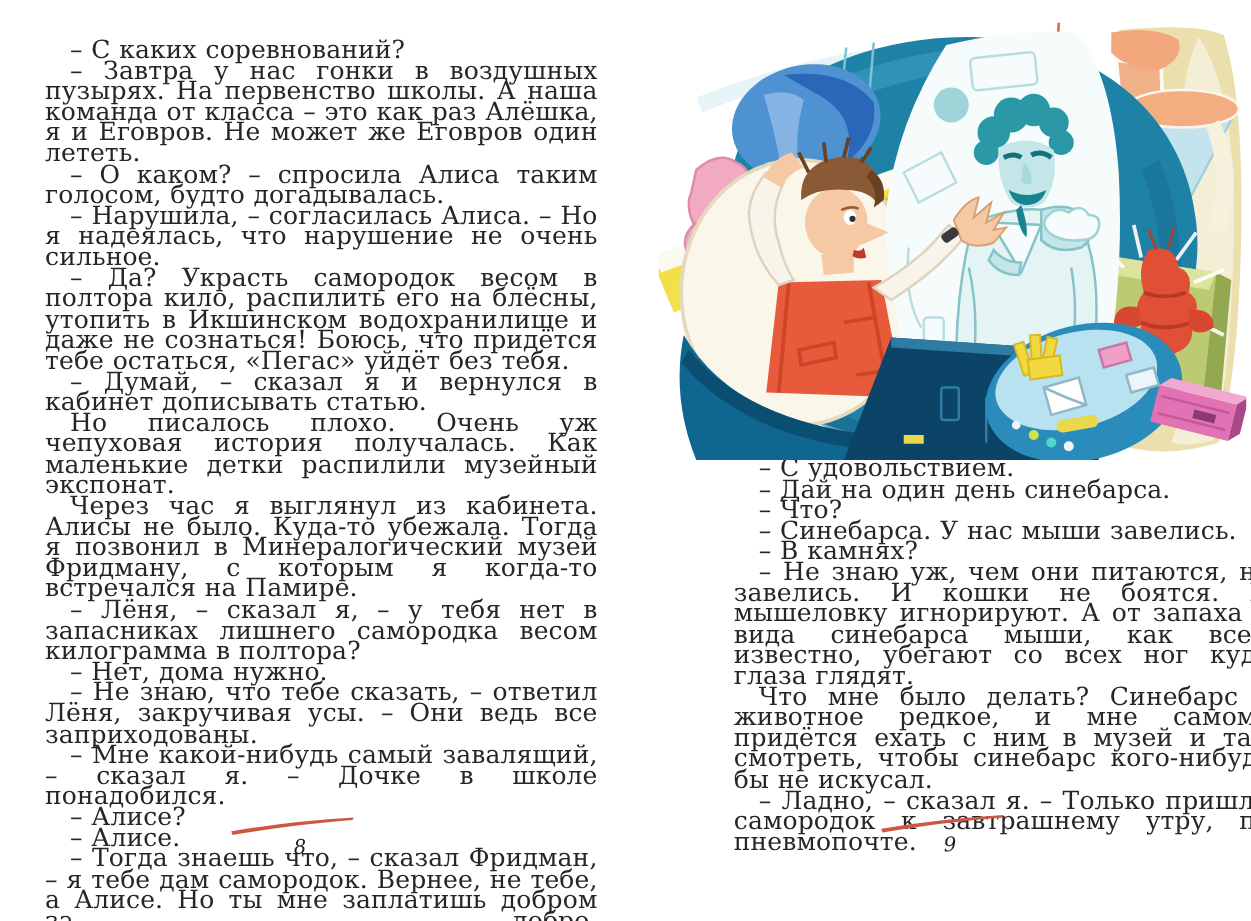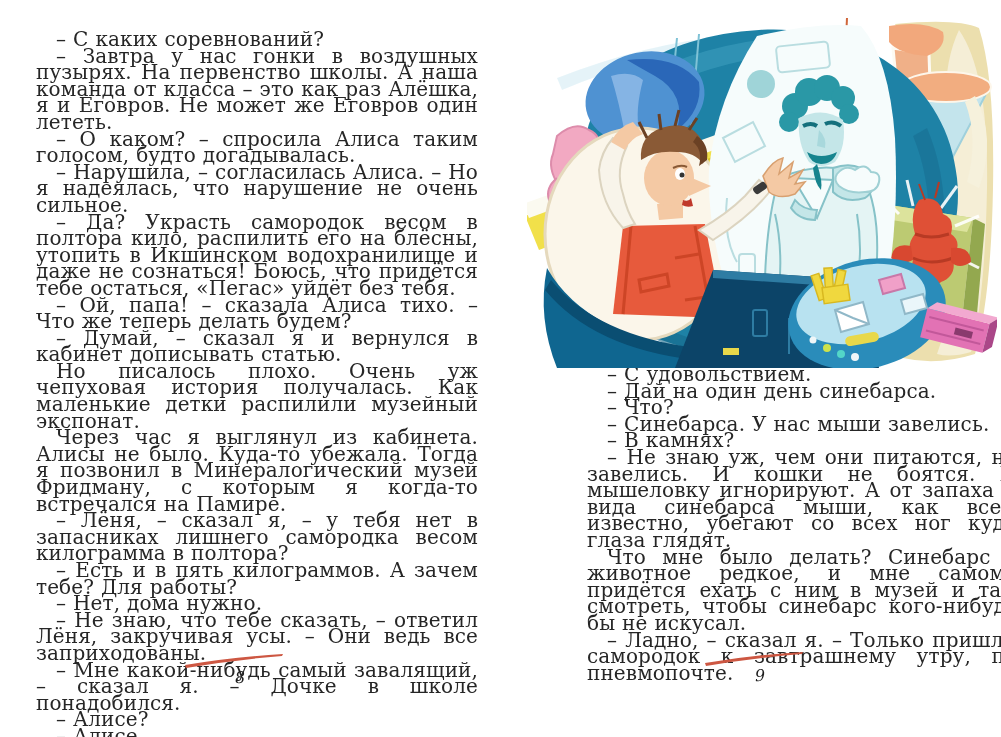--- a/index.html
+++ b/index.html
@@ -30,26 +30,24 @@
 <body>
 
 <div class="spread">
 
   <div class="page-text col-left">
       <p>– С каких соревнований?</p>
       <p>– Завтра у нас гонки в воздушных пузырях. На первенство школы. А наша команда от класса – это как раз Алёшка, я и Еговров. Не может же Еговров один лететь.</p>
       <p>– О каком? – спросила Алиса таким голосом, будто догадывалась.</p>
       <p>– Нарушила, – согласилась Алиса. – Но я надеялась, что нарушение не очень сильное.</p>
       <p>– Да? Украсть самородок весом в полтора кило, распилить его на блёсны, утопить в Икшинском водохранилище и даже не сознаться! Боюсь, что придётся тебе остаться, «Пегас» уйдёт без тебя.</p>
-      <p>– Ой, папа! – сказала Алиса тихо. – Что же теперь делать будем?</p>
       <p>– Думай, – сказал я и вернулся в кабинет дописывать статью.</p>
       <p>Но писалось плохо. Очень уж чепуховая история получалась. Как маленькие детки распилили музейный экспонат.</p>
       <p>Через час я выглянул из кабинета. Алисы не было. Куда-то убежала. Тогда я позвонил в Минералогический музей Фридману, с которым я когда-то встречался на Памире.</p>
       <p>– Лёня, – сказал я, – у тебя нет в запасниках лишнего самородка весом килограмма в полтора?</p>
-      <p>– Есть и в пять килограммов. А зачем тебе? Для работы?</p>
       <p>– Нет, дома нужно.</p>
       <p>– Не знаю, что тебе сказать, – ответил Лёня, закручивая усы. – Они ведь все заприходованы.</p>
       <p>– Мне какой-нибудь самый завалящий, – сказал я. – Дочке в школе понадобился.</p>
       <p>– Алисе?</p>
       <p>– Алисе.</p>
       <p>– Тогда знаешь что, – сказал Фридман, – я тебе дам самородок. Вернее, не тебе, а Алисе. Но ты мне заплатишь добром за добро.</p>
     </div>
 
   <div class="page-text col-right">
       <p>– С удовольствием.</p>

